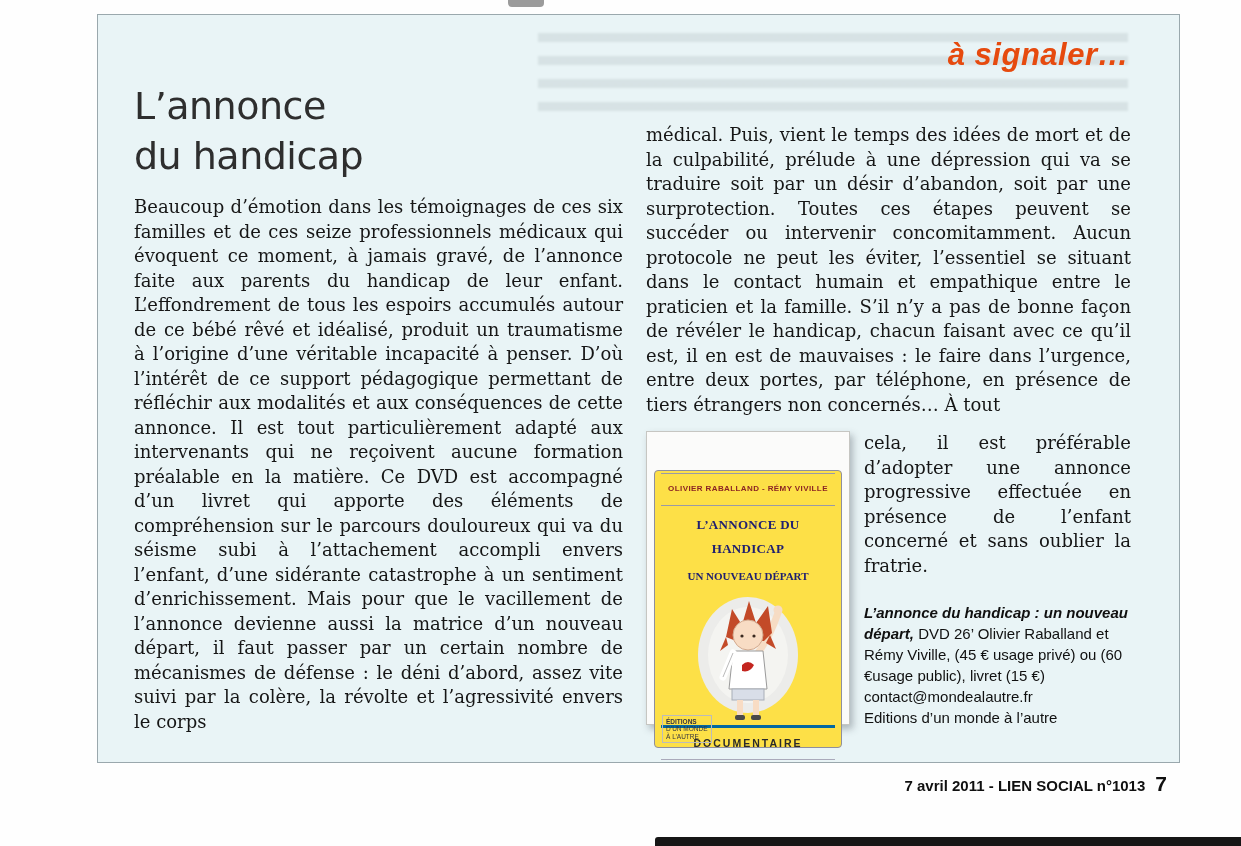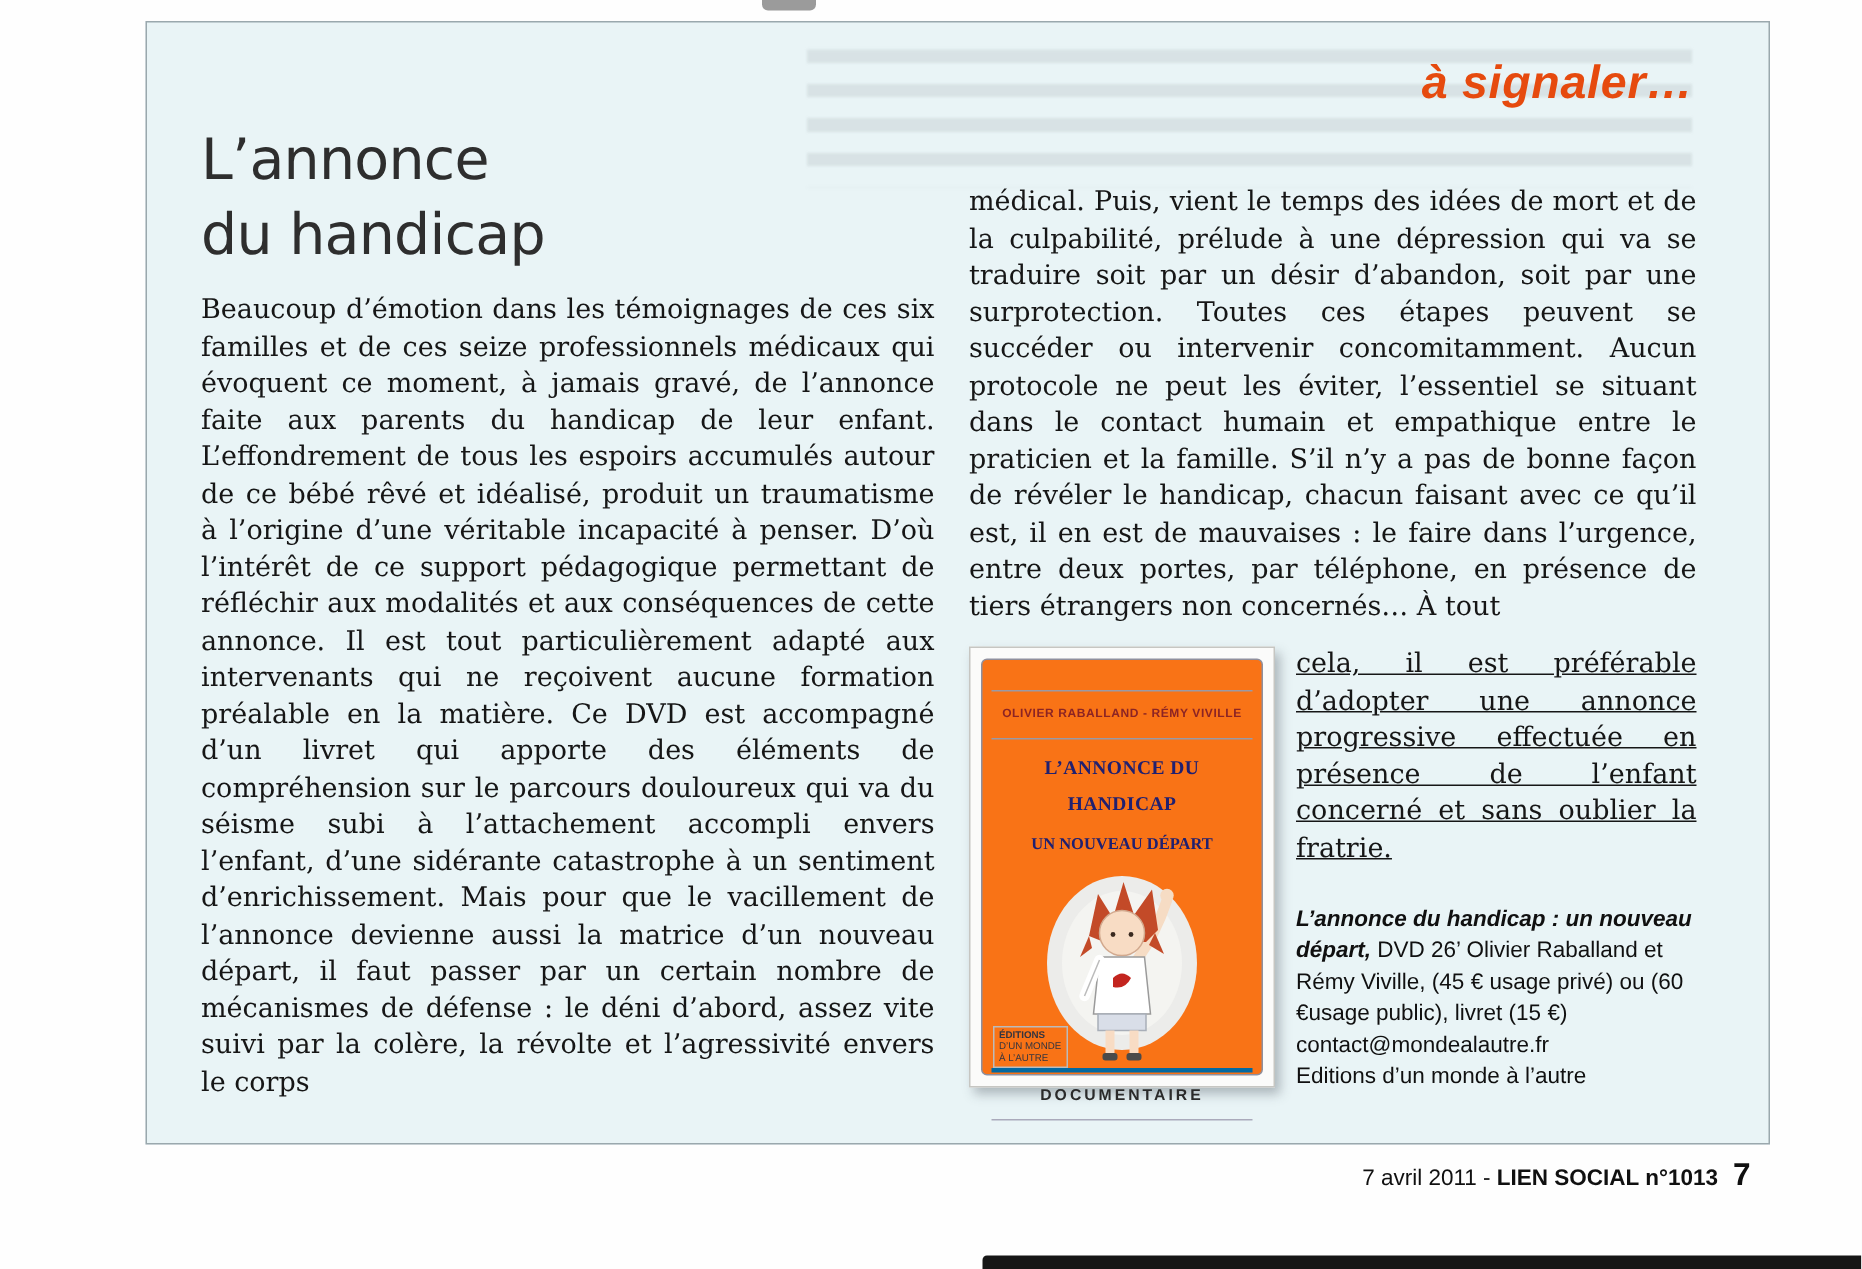--- a/index.html
+++ b/index.html
@@ -28,30 +28,30 @@
     font-family:"DejaVu Sans", sans-serif; font-weight:400;
     font-size:38px; line-height:50px; color:#2e2e2e; letter-spacing:-0.5px;
   }
   .col {
     position:absolute; font-size:18px; line-height:24.5px; color:#161616;
     text-align:justify;
   }
   .left-col  { left:36px;  top:180px; width:489px; }
   .right-col { left:548px; top:108px; width:485px; }
   .media-block { margin-top:14px; }
-  .wrap-text { text-align:justify;text-decoration:underline; }
+  .wrap-text { text-align:justify; }
   .dvd-cover {
     float:left; width:204px; height:294px; margin-right:14px;
     background:#fbfbfa; border:1px solid #c6c6c2; padding:7px;
     box-shadow:3px 4px 7px rgba(60,70,80,0.35);
   }
   .dvd-inner {
-    position:relative; height:100%; background:#f97316;
-    border:1px solid #8f8f9d; border-radius:4px; padding:20px 6px 5px;
-    text-align:center; font-family:"Liberation Serif", serif;
+    position:relative; height:100%; background:#fde047;
+    border:1px solid #8f8f9d; border-radius:4px; padding:2px 6px 5px;
+    text-align:center; font-family:"Liberation Serif", serif;margin-top:31px;
   }
   .dvd-authors {
     font-family:"Liberation Sans", sans-serif; font-size:8px; font-weight:700;
     color:#8c2424; letter-spacing:0.4px;
     border-top:1px solid #9a9aa6; border-bottom:1px solid #9a9aa6; padding:3px 0;
   }
   .dvd-title {
     margin-top:7px; font-size:13px; font-weight:700; color:#202070; letter-spacing:0.3px;
   }
   .dvd-subtitle {
@@ -72,21 +72,21 @@
   .dvd-publisher .pub-2, .dvd-publisher .pub-3 { display:block; }
   .caption {
     margin-top:24px; font-family:"Liberation Sans", sans-serif;
     font-size:15px; line-height:21px; color:#101010; text-align:left;
   }
   .cap-bold { font-weight:700; font-style:italic; }
   .footer {
     position:absolute; top:772px; right:74px; display:flex; align-items:baseline;
     font-family:"Liberation Sans", sans-serif; font-size:15px; color:#101010;
   }
-  .f-date { font-weight:400; white-space:pre; }
+  .f-date { font-weight:700; white-space:pre; }
   .f-journal { font-weight:700; }
   .f-page { font-weight:700; font-size:21px; margin-left:10px; }
   .scan-artifact-bottom {
     position:absolute; left:655px; top:837px; width:586px; height:9px;
     background:#161616; border-radius:3px 0 0 0;
   }
   .scan-artifact-top {
     position:absolute; left:508px; top:0; width:36px; height:7px;
     background:#8a8a8a; opacity:0.85; border-radius:0 0 4px 4px;
   }

